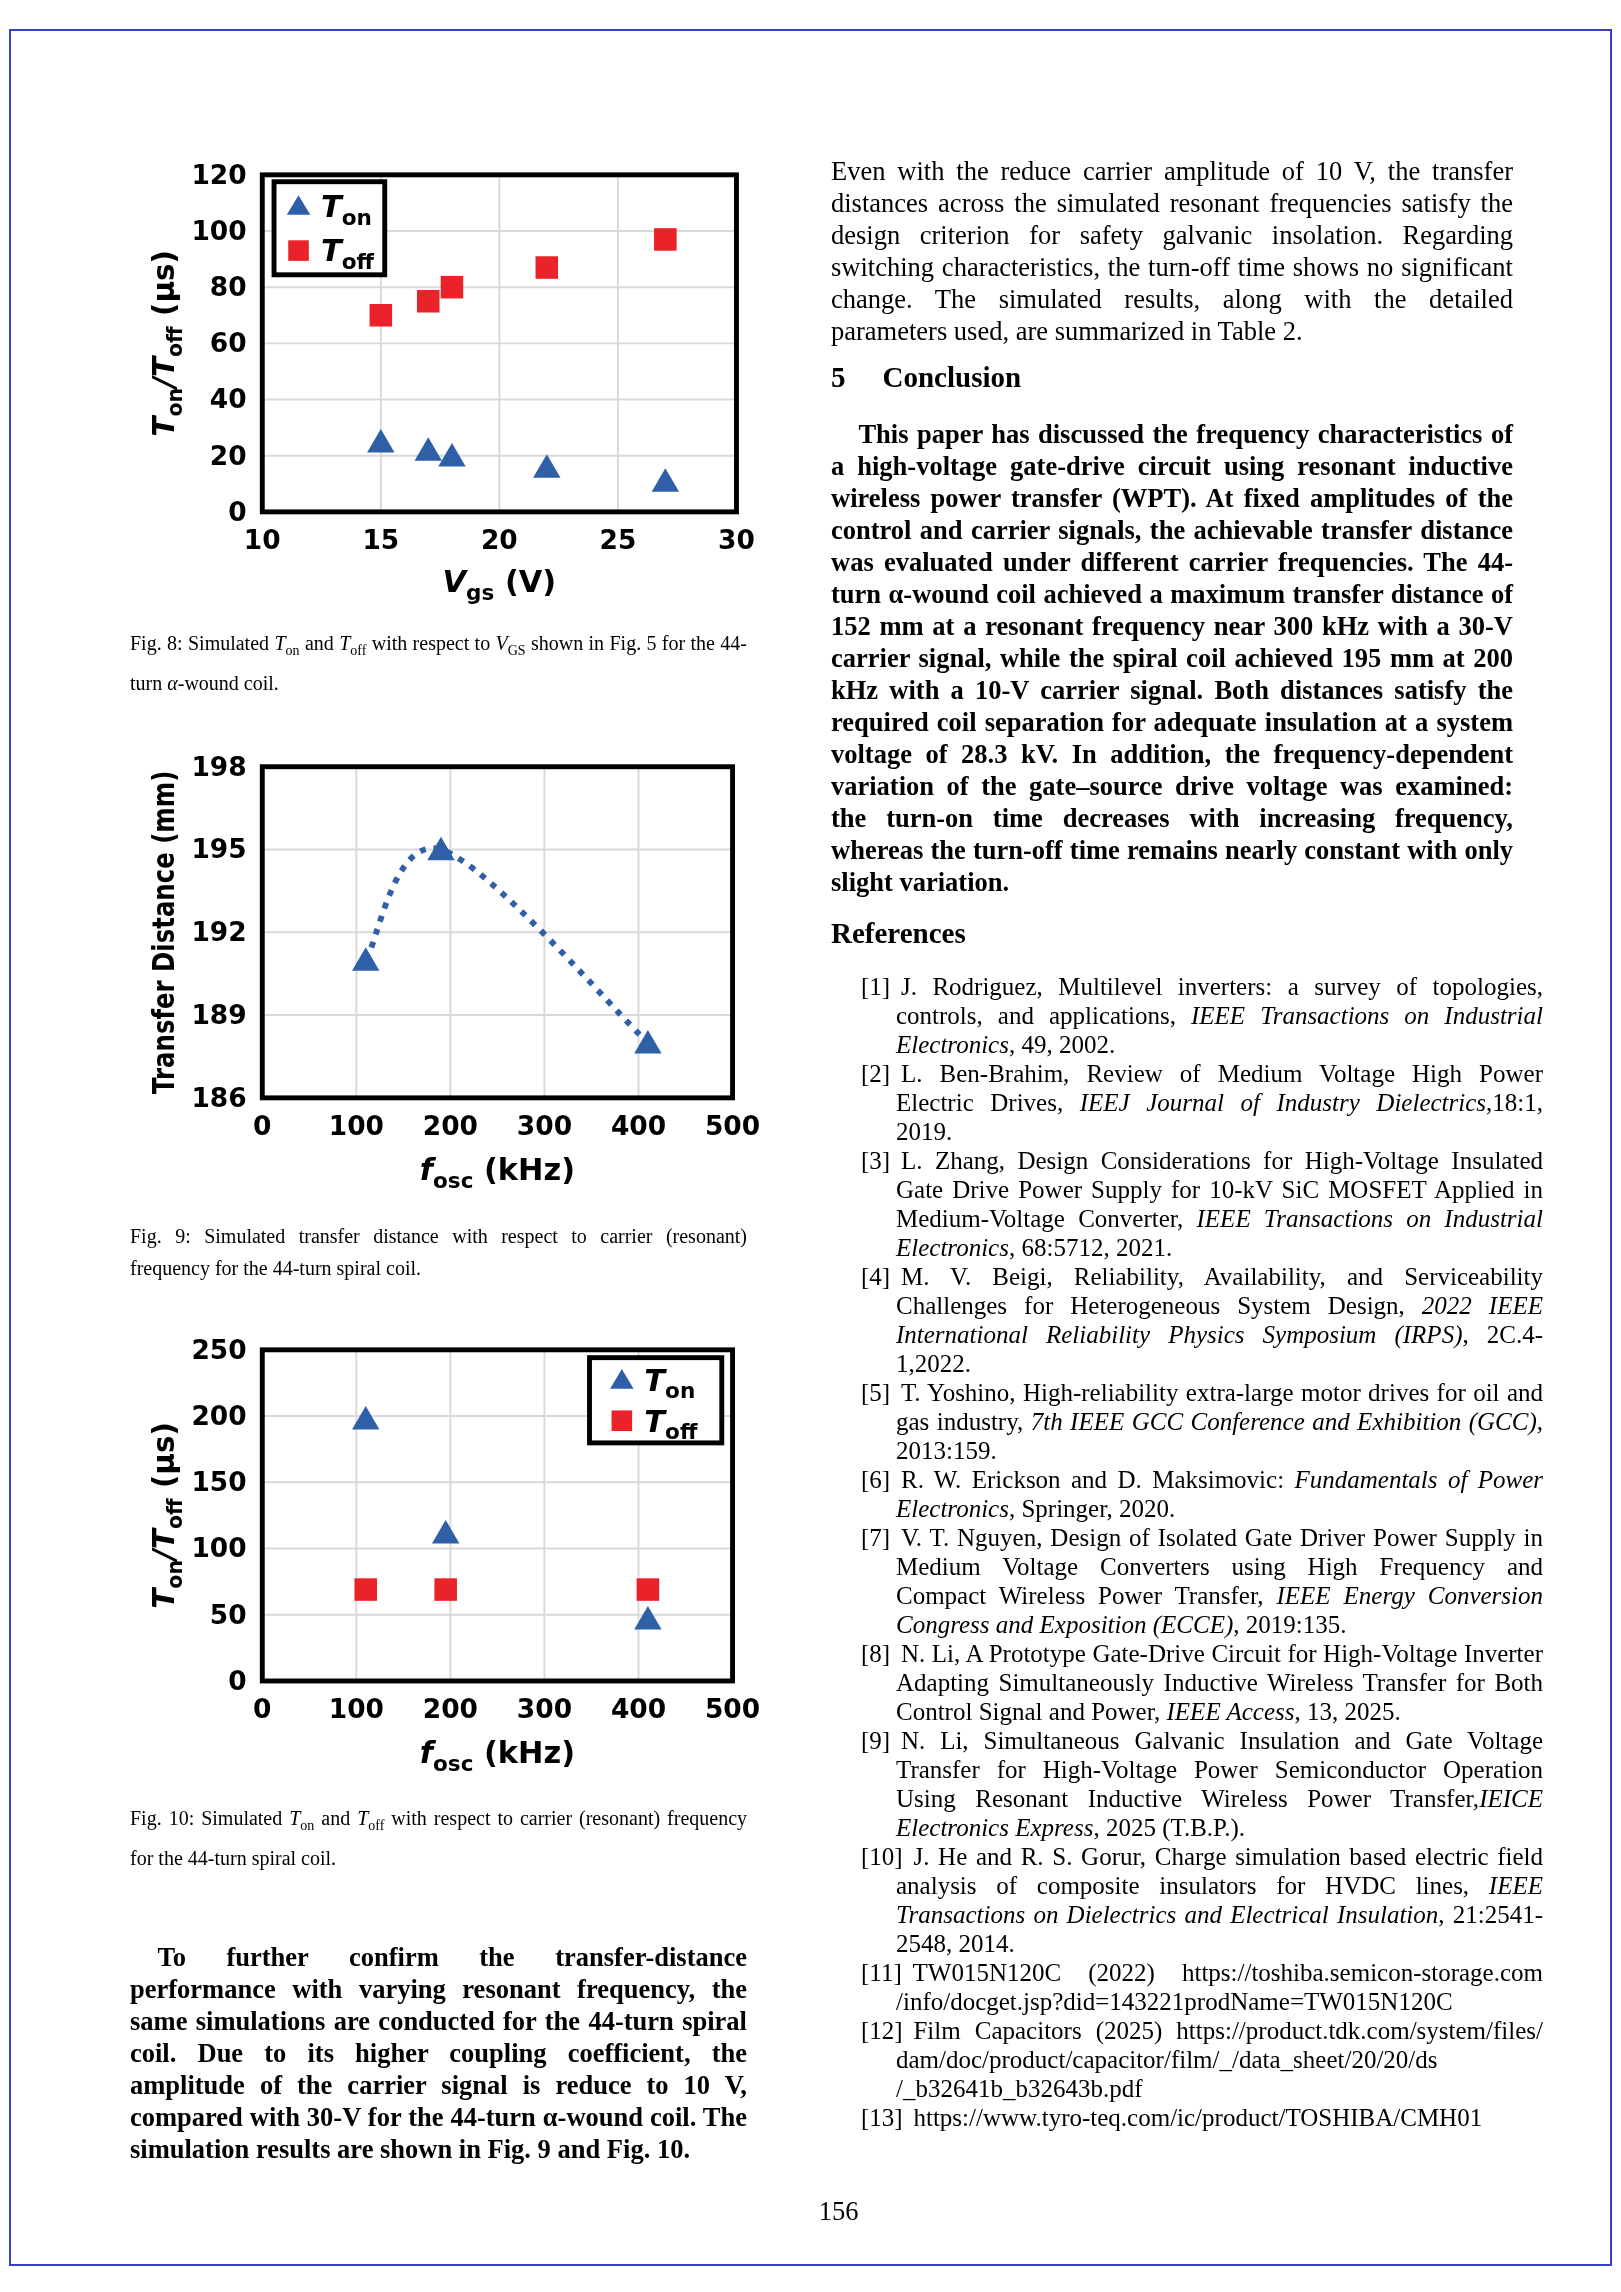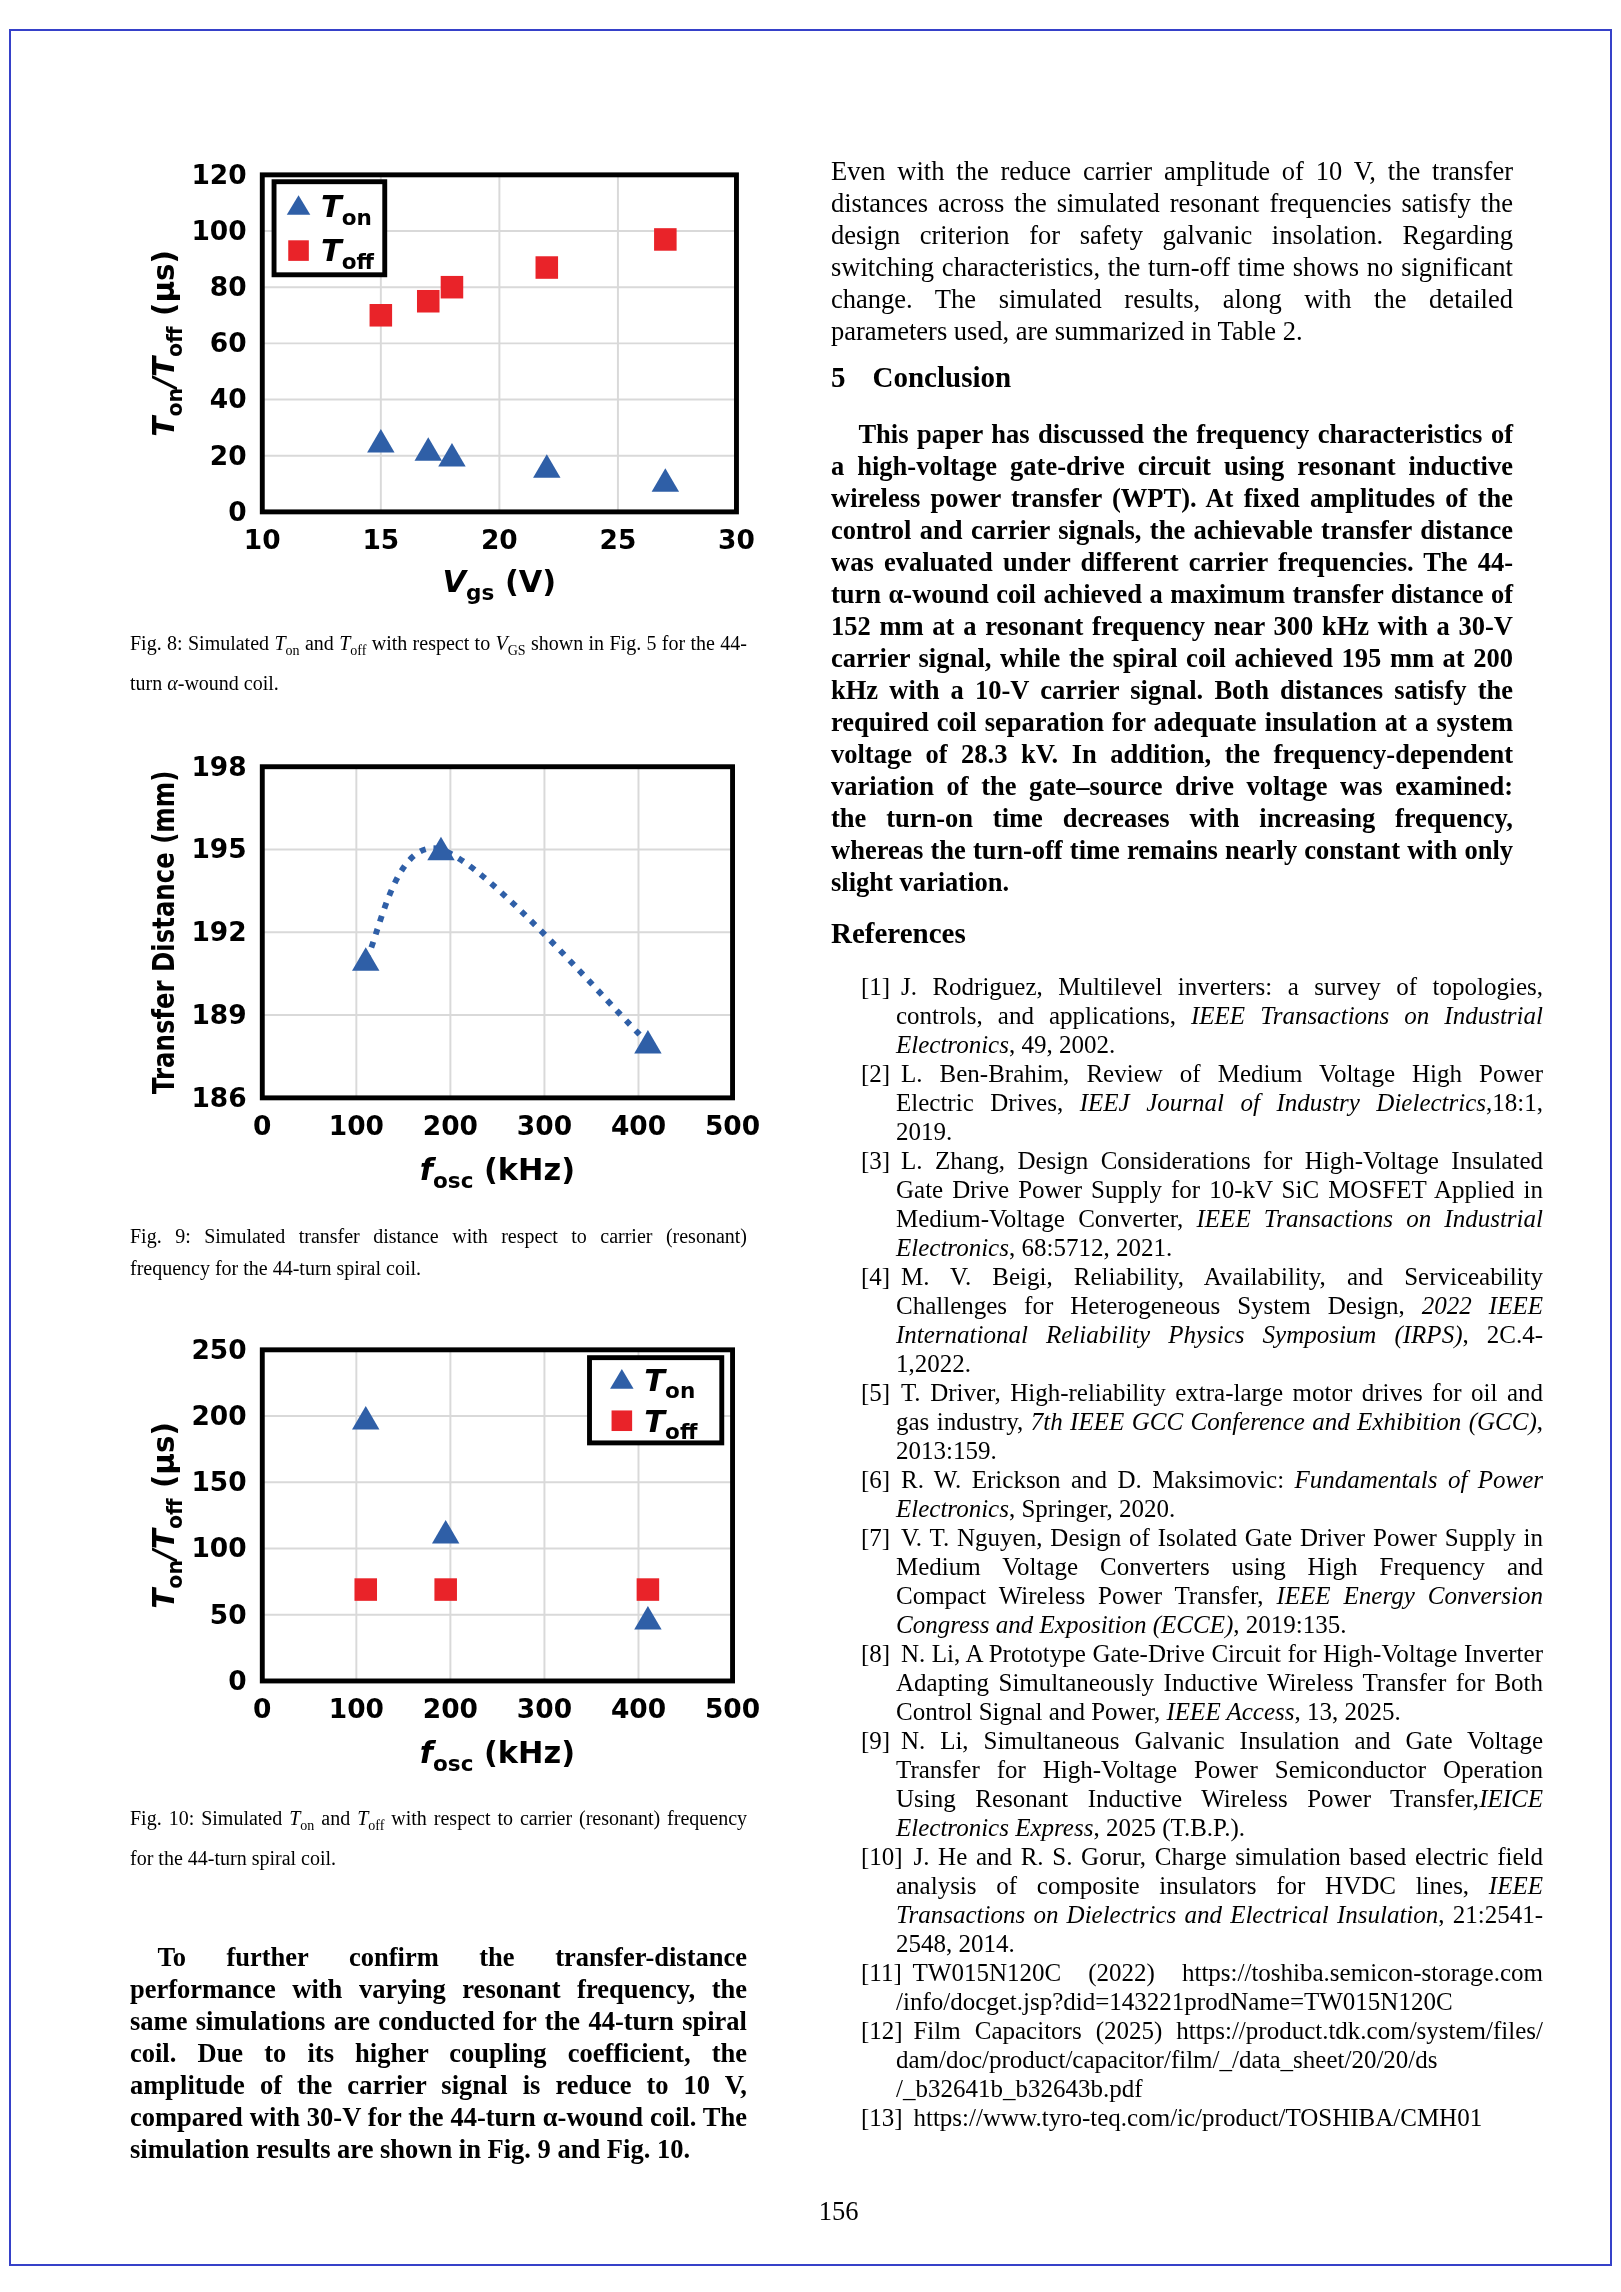--- a/index.html
+++ b/index.html
@@ -4,21 +4,21 @@
 <style>
   html,body{margin:0;padding:0;background:#ffffff;}
   body{width:1621px;height:2293px;overflow:hidden;font-family:"Liberation Serif",serif;color:#000;}
   .page{position:relative;width:1621px;height:2293px;background:#ffffff;}
   .frame{position:absolute;left:8.8px;top:29px;right:8.8px;bottom:27.4px;border:2.9px solid #3641c9;}
   .block{position:absolute;}
   .par{font-size:26.5px;line-height:32px;text-align:justify;}
   .indent{text-indent:27.4px;font-weight:bold;}
   .caption{font-size:20px;line-height:32px;text-align:justify;}
   .heading{font-size:29px;font-weight:bold;}
-  .hgap{margin-left:27px;}
+  .hgap{margin-left:37px;}
   .refs{font-size:25px;line-height:29px;text-align:justify;}
   .ref-item{padding-left:35px;text-indent:-35px;overflow-wrap:break-word;}
   .ref-label{margin-right:10.8px;}
   .it{font-style:italic;}
   .sb{font-size:70%;vertical-align:-16%;}
   .page-number{position:absolute;left:0;width:100%;top:2196px;text-align:center;font-size:26.5px;padding-left:28px;}
   .chart svg{display:block;}
   svg text{font-family:"DejaVu Sans",sans-serif;}
 </style>
 </head>
@@ -178,21 +178,21 @@
 
   <div class="block par indent" style="left:831px;top:418px;width:682px;">This paper has discussed the frequency characteristics of a high-voltage gate-drive circuit using resonant inductive wireless power transfer (WPT). At fixed amplitudes of the control and carrier signals, the achievable transfer distance was evaluated under different carrier frequencies. The 44-turn α-wound coil achieved a maximum transfer distance of 152 mm at a resonant frequency near 300 kHz with a 30-V carrier signal, while the spiral coil achieved 195 mm at 200 kHz with a 10-V carrier signal. Both distances satisfy the required coil separation for adequate insulation at a system voltage of 28.3 kV. In addition, the frequency-dependent variation of the gate–source drive voltage was examined: the turn-on time decreases with increasing frequency, whereas the turn-off time remains nearly constant with only slight variation.</div>
 
   <div class="block heading" style="left:831px;top:917px;">References</div>
 
   <div class="block refs" id="refs" style="left:831px;top:972px;width:682px;margin-left:30px;">
       <div class="ref-item"><span class="ref-label">[1]</span><span>J. Rodriguez, Multilevel inverters: a survey of topologies, controls, and applications, </span><span class="it">IEEE Transactions on Industrial Electronics</span><span>, 49, 2002.</span></div>
       <div class="ref-item"><span class="ref-label">[2]</span><span>L. Ben-Brahim, Review of Medium Voltage High Power Electric Drives, </span><span class="it">IEEJ Journal of Industry Dielectrics</span><span>,18:1, 2019.</span></div>
       <div class="ref-item"><span class="ref-label">[3]</span><span>L. Zhang, Design Considerations for High-Voltage Insulated Gate Drive Power Supply for 10-kV SiC MOSFET Applied in Medium-Voltage Converter, </span><span class="it">IEEE Transactions on Industrial Electronics</span><span>, 68:5712, 2021.</span></div>
       <div class="ref-item"><span class="ref-label">[4]</span><span>M. V. Beigi, Reliability, Availability, and Serviceability Challenges for Heterogeneous System Design, </span><span class="it">2022 IEEE International Reliability Physics Symposium (IRPS)</span><span>, 2C.4-1,2022.</span></div>
-      <div class="ref-item"><span class="ref-label">[5]</span><span>T. Driver, High-reliability extra-large motor drives for oil and gas industry, </span><span class="it">7th IEEE GCC Conference and Exhibition (GCC)</span><span>, 2013:159.</span></div>
+      <div class="ref-item"><span class="ref-label">[5]</span><span>T. Yoshino, High-reliability extra-large motor drives for oil and gas industry, </span><span class="it">7th IEEE GCC Conference and Exhibition (GCC)</span><span>, 2013:159.</span></div>
       <div class="ref-item"><span class="ref-label">[6]</span><span>R. W. Erickson and D. Maksimovic: </span><span class="it">Fundamentals of Power Electronics</span><span>, Springer, 2020.</span></div>
       <div class="ref-item"><span class="ref-label">[7]</span><span>V. T. Nguyen, Design of Isolated Gate Driver Power Supply in Medium Voltage Converters using High Frequency and Compact Wireless Power Transfer, </span><span class="it">IEEE Energy Conversion Congress and Exposition (ECCE)</span><span>, 2019:135.</span></div>
       <div class="ref-item"><span class="ref-label">[8]</span><span>N. Li, A Prototype Gate-Drive Circuit for High-Voltage Inverter Adapting Simultaneously Inductive Wireless Transfer for Both Control Signal and Power, </span><span class="it">IEEE Access</span><span>, 13, 2025.</span></div>
       <div class="ref-item"><span class="ref-label">[9]</span><span>N. Li, Simultaneous Galvanic Insulation and Gate Voltage Transfer for High-Voltage Power Semiconductor Operation Using Resonant Inductive Wireless Power Transfer,</span><span class="it">IEICE Electronics Express</span><span>, 2025 (T.B.P.).</span></div>
       <div class="ref-item"><span class="ref-label">[10]</span><span>J. He and R. S. Gorur, Charge simulation based electric field analysis of composite insulators for HVDC lines, </span><span class="it">IEEE Transactions on Dielectrics and Electrical Insulation</span><span>, 21:2541-2548, 2014.</span></div>
       <div class="ref-item"><span class="ref-label">[11]</span><span>TW015N120C (2022) https://toshiba.semicon-storage.com /info/docget.jsp?did=143221prodName=TW015N120C</span></div>
       <div class="ref-item"><span class="ref-label">[12]</span><span>Film Capacitors (2025) https://product.tdk.com/system/files/ dam/doc/product/capacitor/film/_/data_sheet/20/20/ds /_b32641b_b32643b.pdf</span></div>
       <div class="ref-item"><span class="ref-label">[13]</span><span>https://www.tyro-teq.com/ic/product/TOSHIBA/CMH01</span></div>
     </div>
 

